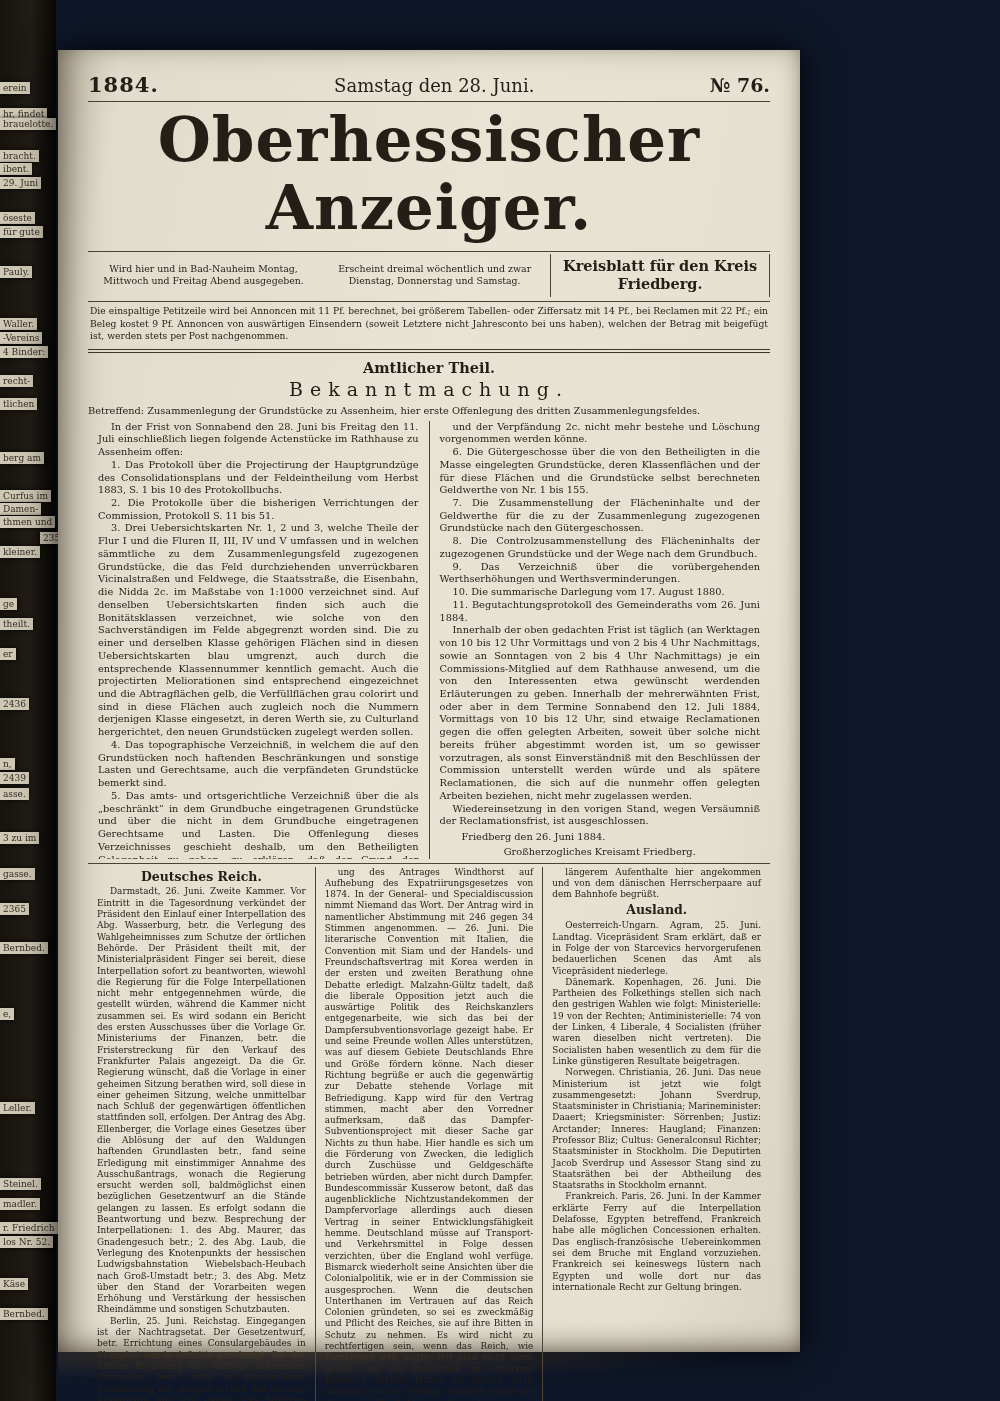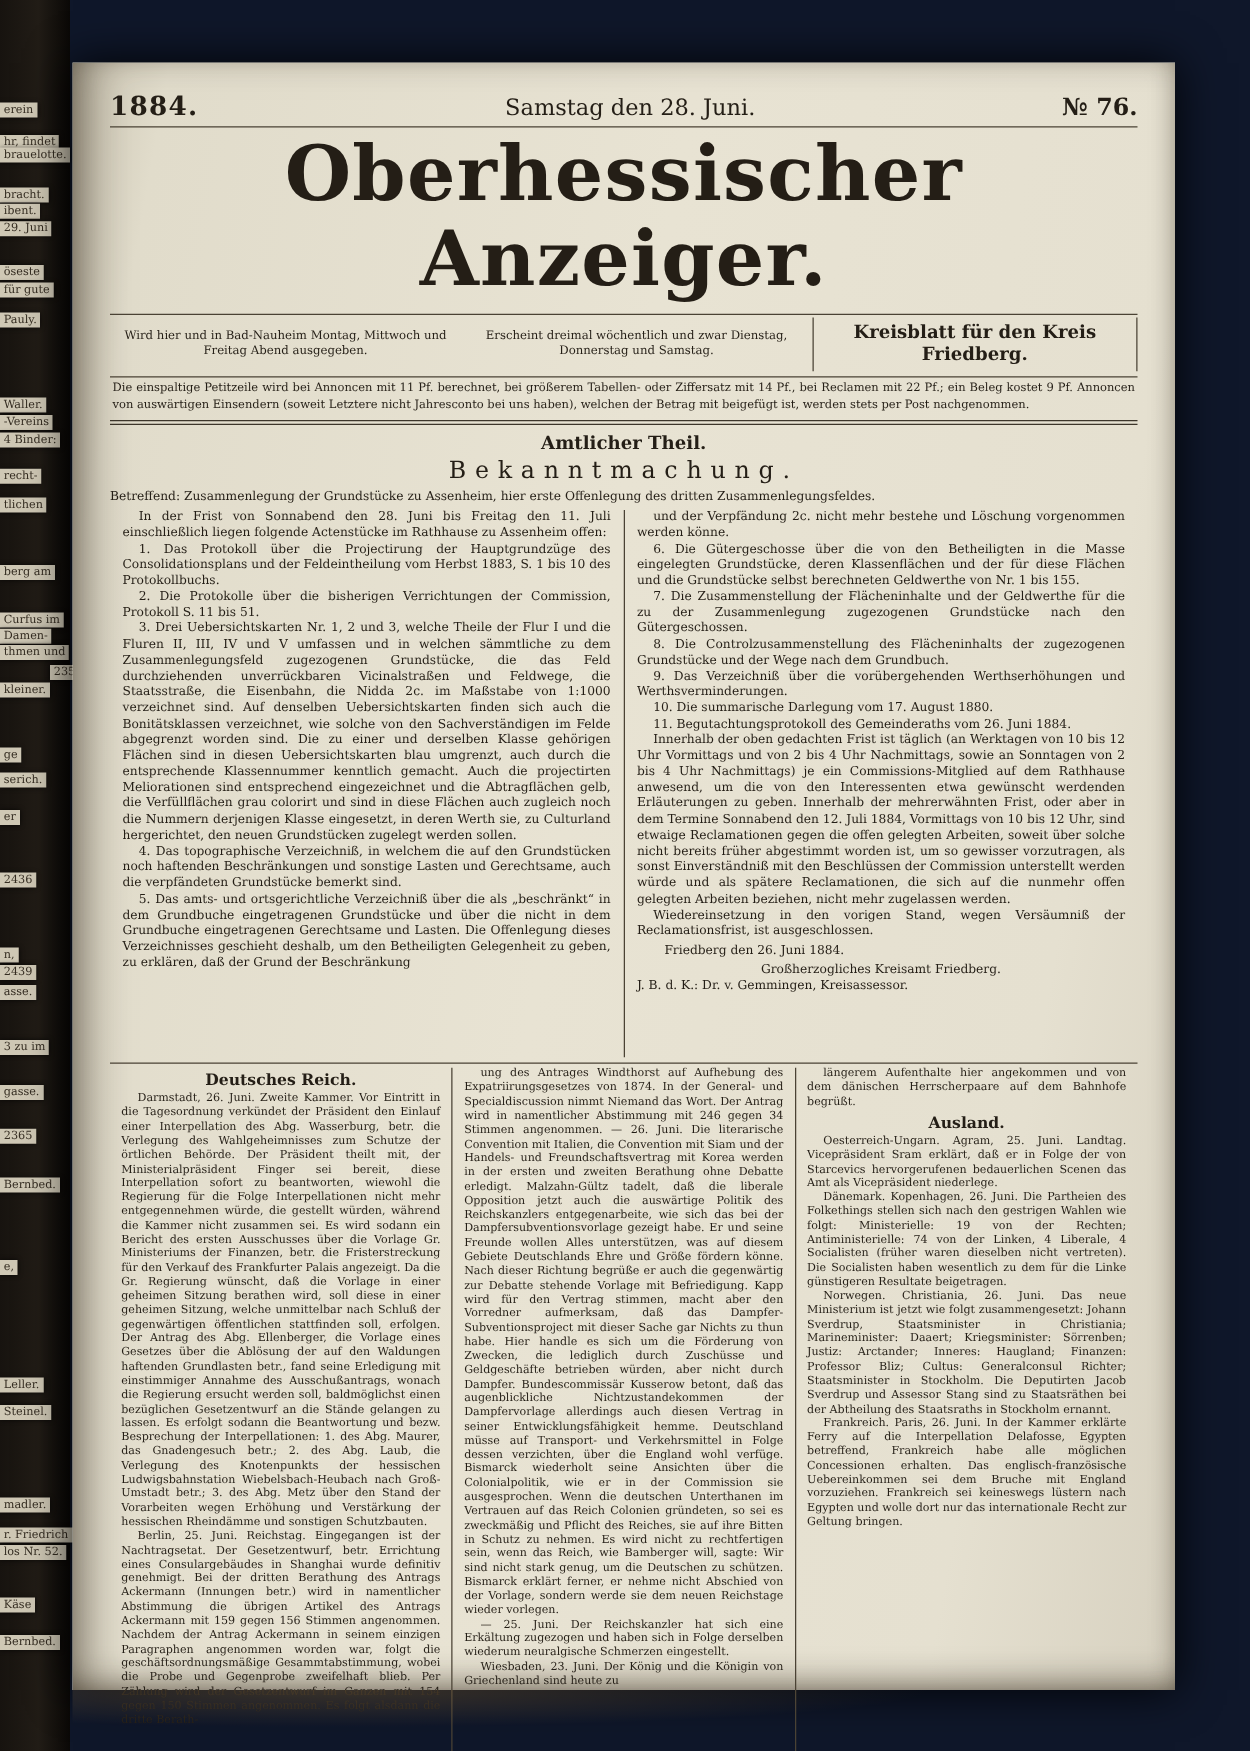--- a/index.html
+++ b/index.html
@@ -15,21 +15,21 @@
   }
   .frag {
     position:absolute; left:0; max-width:54px;
     background:#cfc8b5; color:#352d22;
     font-size:9px; line-height:12px; padding:0 3px;
     white-space:nowrap; overflow:hidden;
     box-shadow:0 0 4px rgba(0,0,0,.7);
   }
   
   .page {
-    position:absolute; left:58px; top:50px; width:882px; height:1302px;
+    position:absolute; left:58px; top:50px; width:742px; height:1302px;
     box-sizing:border-box; padding:22px 30px 0;
     color:#241e16;
     background:linear-gradient(100deg,#cdc7b5 0%, #e1dccb 7%, #e8e3d3 45%, #e5e0d0 82%, #d7d1c0 100%);
     box-shadow:
       inset 24px 0 40px -18px rgba(35,25,12,.6),
       inset -10px 0 24px -14px rgba(35,25,12,.4),
       inset 0 -16px 28px -14px rgba(35,25,12,.5),
       0 0 34px rgba(0,0,0,.9);
   }
   .under-pages {
@@ -81,46 +81,46 @@
 
   <div class="spine">
       <span class="frag" style="top: 82px;">erein</span>
       <span class="frag" style="top: 108px;">hr, findet</span>
       <span class="frag" style="top: 118px;">brauelotte.</span>
       <span class="frag" style="top: 150px;">bracht.</span>
       <span class="frag" style="top: 163px;">ibent.</span>
       <span class="frag" style="top: 177px;">29. Juni</span>
       <span class="frag" style="top: 212px;">öseste</span>
       <span class="frag" style="top: 226px;">für gute</span>
-      <span class="frag" style="top: 250px;">Pauly.</span>
+      <span class="frag" style="top: 266px;">Pauly.</span>
       <span class="frag" style="top: 318px;">Waller.</span>
       <span class="frag" style="top: 332px;">-Vereins</span>
       <span class="frag" style="top: 346px;">4 Binder:</span>
       <span class="frag" style="top: 375px;">recht-</span>
       <span class="frag" style="top: 398px;">tlichen</span>
       <span class="frag" style="top: 452px;">berg am</span>
       <span class="frag" style="top: 490px;">Curfus im</span>
       <span class="frag" style="top: 503px;">Damen-</span>
       <span class="frag" style="top: 516px;">thmen und</span>
       <span class="frag" style="top: 532px; margin-left: 40px;">2351</span>
       <span class="frag" style="top: 546px;">kleiner.</span>
       <span class="frag" style="top: 598px;">ge</span>
-      <span class="frag" style="top: 618px;">serich.</span>
+      <span class="frag" style="top: 618px;">theilt.</span>
       <span class="frag" style="top: 648px;">er</span>
       <span class="frag" style="top: 698px;">2436</span>
       <span class="frag" style="top: 758px;">n,</span>
       <span class="frag" style="top: 772px;">2439</span>
       <span class="frag" style="top: 788px;">asse.</span>
       <span class="frag" style="top: 832px;">3 zu im</span>
       <span class="frag" style="top: 868px;">gasse.</span>
       <span class="frag" style="top: 903px;">2365</span>
       <span class="frag" style="top: 942px;">Bernbed.</span>
       <span class="frag" style="top: 1008px;">e,</span>
       <span class="frag" style="top: 1102px;">Leller.</span>
-      <span class="frag" style="top: 1124px;">Steinel.</span>
+      <span class="frag" style="top: 1178px;">Steinel.</span>
       <span class="frag" style="top: 1198px;">madler.</span>
       <span class="frag" style="top: 1222px;">r. Friedrich</span>
       <span class="frag" style="top: 1236px;">los Nr. 52.</span>
       <span class="frag" style="top: 1278px;">Käse</span>
       <span class="frag" style="top: 1308px;">Bernbed.</span>
     </div>
 
   <div class="page">
 
     <div class="page-header">

